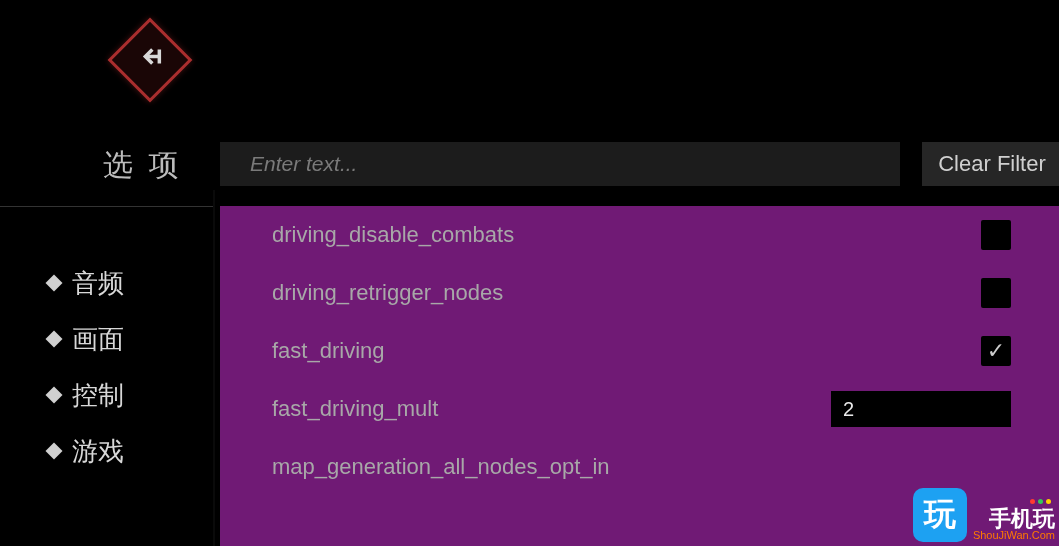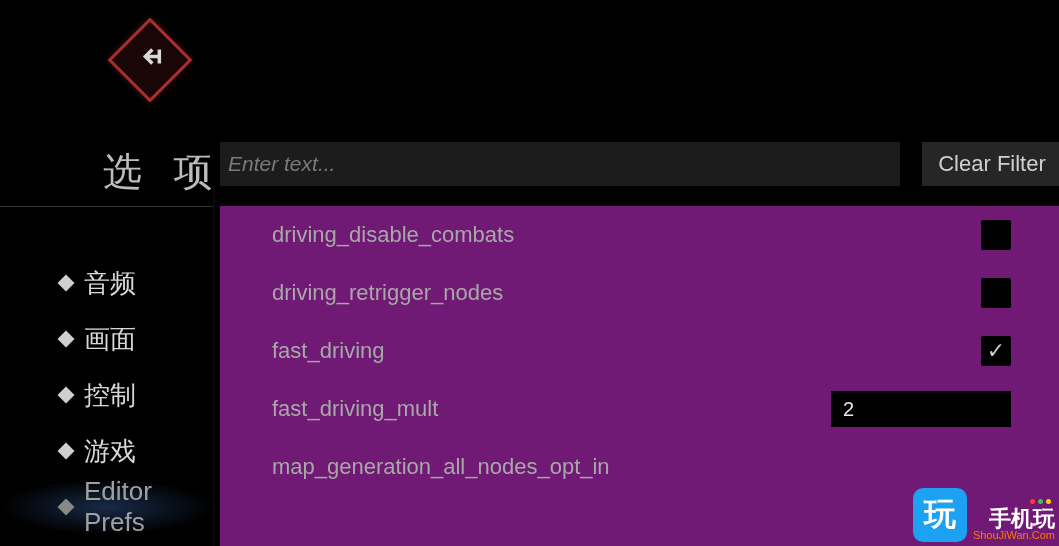--- a/index.html
+++ b/index.html
@@ -23,49 +23,49 @@
   }
   .back-arrow {
     position: absolute; left: 50%; top: 50%;
     transform: translate(-50%,-50%);
     color: #d8d8d8; font-size: 28px; font-weight: bold;
   }
 
   
   .title {
     position: absolute; left: 103px; top: 145px;
-    color: #bcbcbc; font-size: 39px; letter-spacing: 4px;
-    font-family: Liberation Mono, monospace;
+    color: #bcbcbc; font-size: 30px; letter-spacing: 4px;
+    font-family: Liberation Serif, serif;
   }
 
   
   .search-input {
     position: absolute; left: 220px; top: 142px;
     width: 680px; height: 44px;
     background: #1c1c1c; border: none; outline: none;
     color: #999; font-size: 21px; font-style: italic;
-    padding: 0 8px;
+    padding: 0 30px;
   }
   .search-input::placeholder { color: #7a7a7a; }
 
   
   .clear-btn {
     position: absolute; left: 922px; top: 142px;
     width: 140px; height: 44px;
     background: #262626; color: #d0d0d0;
     display: flex; align-items: center; justify-content: center;
     font-size: 22px; cursor: pointer;
   }
 
   
   .sidebar { position: absolute; left: 0; top: 255px; width: 213px; }
   .sidebar-sep { position: absolute; left: 0; top: 206px; width: 213px; height: 1px; background: #333; }
   .sidebar-item {
     display: flex; align-items: center; gap: 12px;
-    height: 56px; padding-left: 60px;
+    height: 56px; padding-left: 48px;
     color: #d8d8d8; font-size: 26px;
     font-family: "Microsoft YaHei","PingFang SC",sans-serif;
     cursor: pointer; position: relative;
   }
   .sidebar-item .diamond {
     width: 12px; height: 12px; background: #d0d0d0;
     transform: rotate(45deg); flex: 0 0 12px;
   }
   .sidebar-item.active {
     background: radial-gradient(ellipse at center, rgba(40,70,120,.6) 0%, rgba(0,0,0,0) 70%);
@@ -142,24 +142,20 @@
       <div class="diamond"></div>
       <span>画面</span>
     </div>
     <div class="sidebar-item">
       <div class="diamond"></div>
       <span>控制</span>
     </div>
     <div class="sidebar-item">
       <div class="diamond"></div>
       <span>游戏</span>
-    </div>
-    <div class="sidebar-item active">
-      <div class="diamond"></div>
-      <span>Editor Prefs</span>
     </div>
   </div>
 
   <div class="vdiv"></div>
 
   <div class="settings">
 
     <div class="setting-row">
       <span>driving_disable_combats</span>
       <div class="checkbox"></div>

